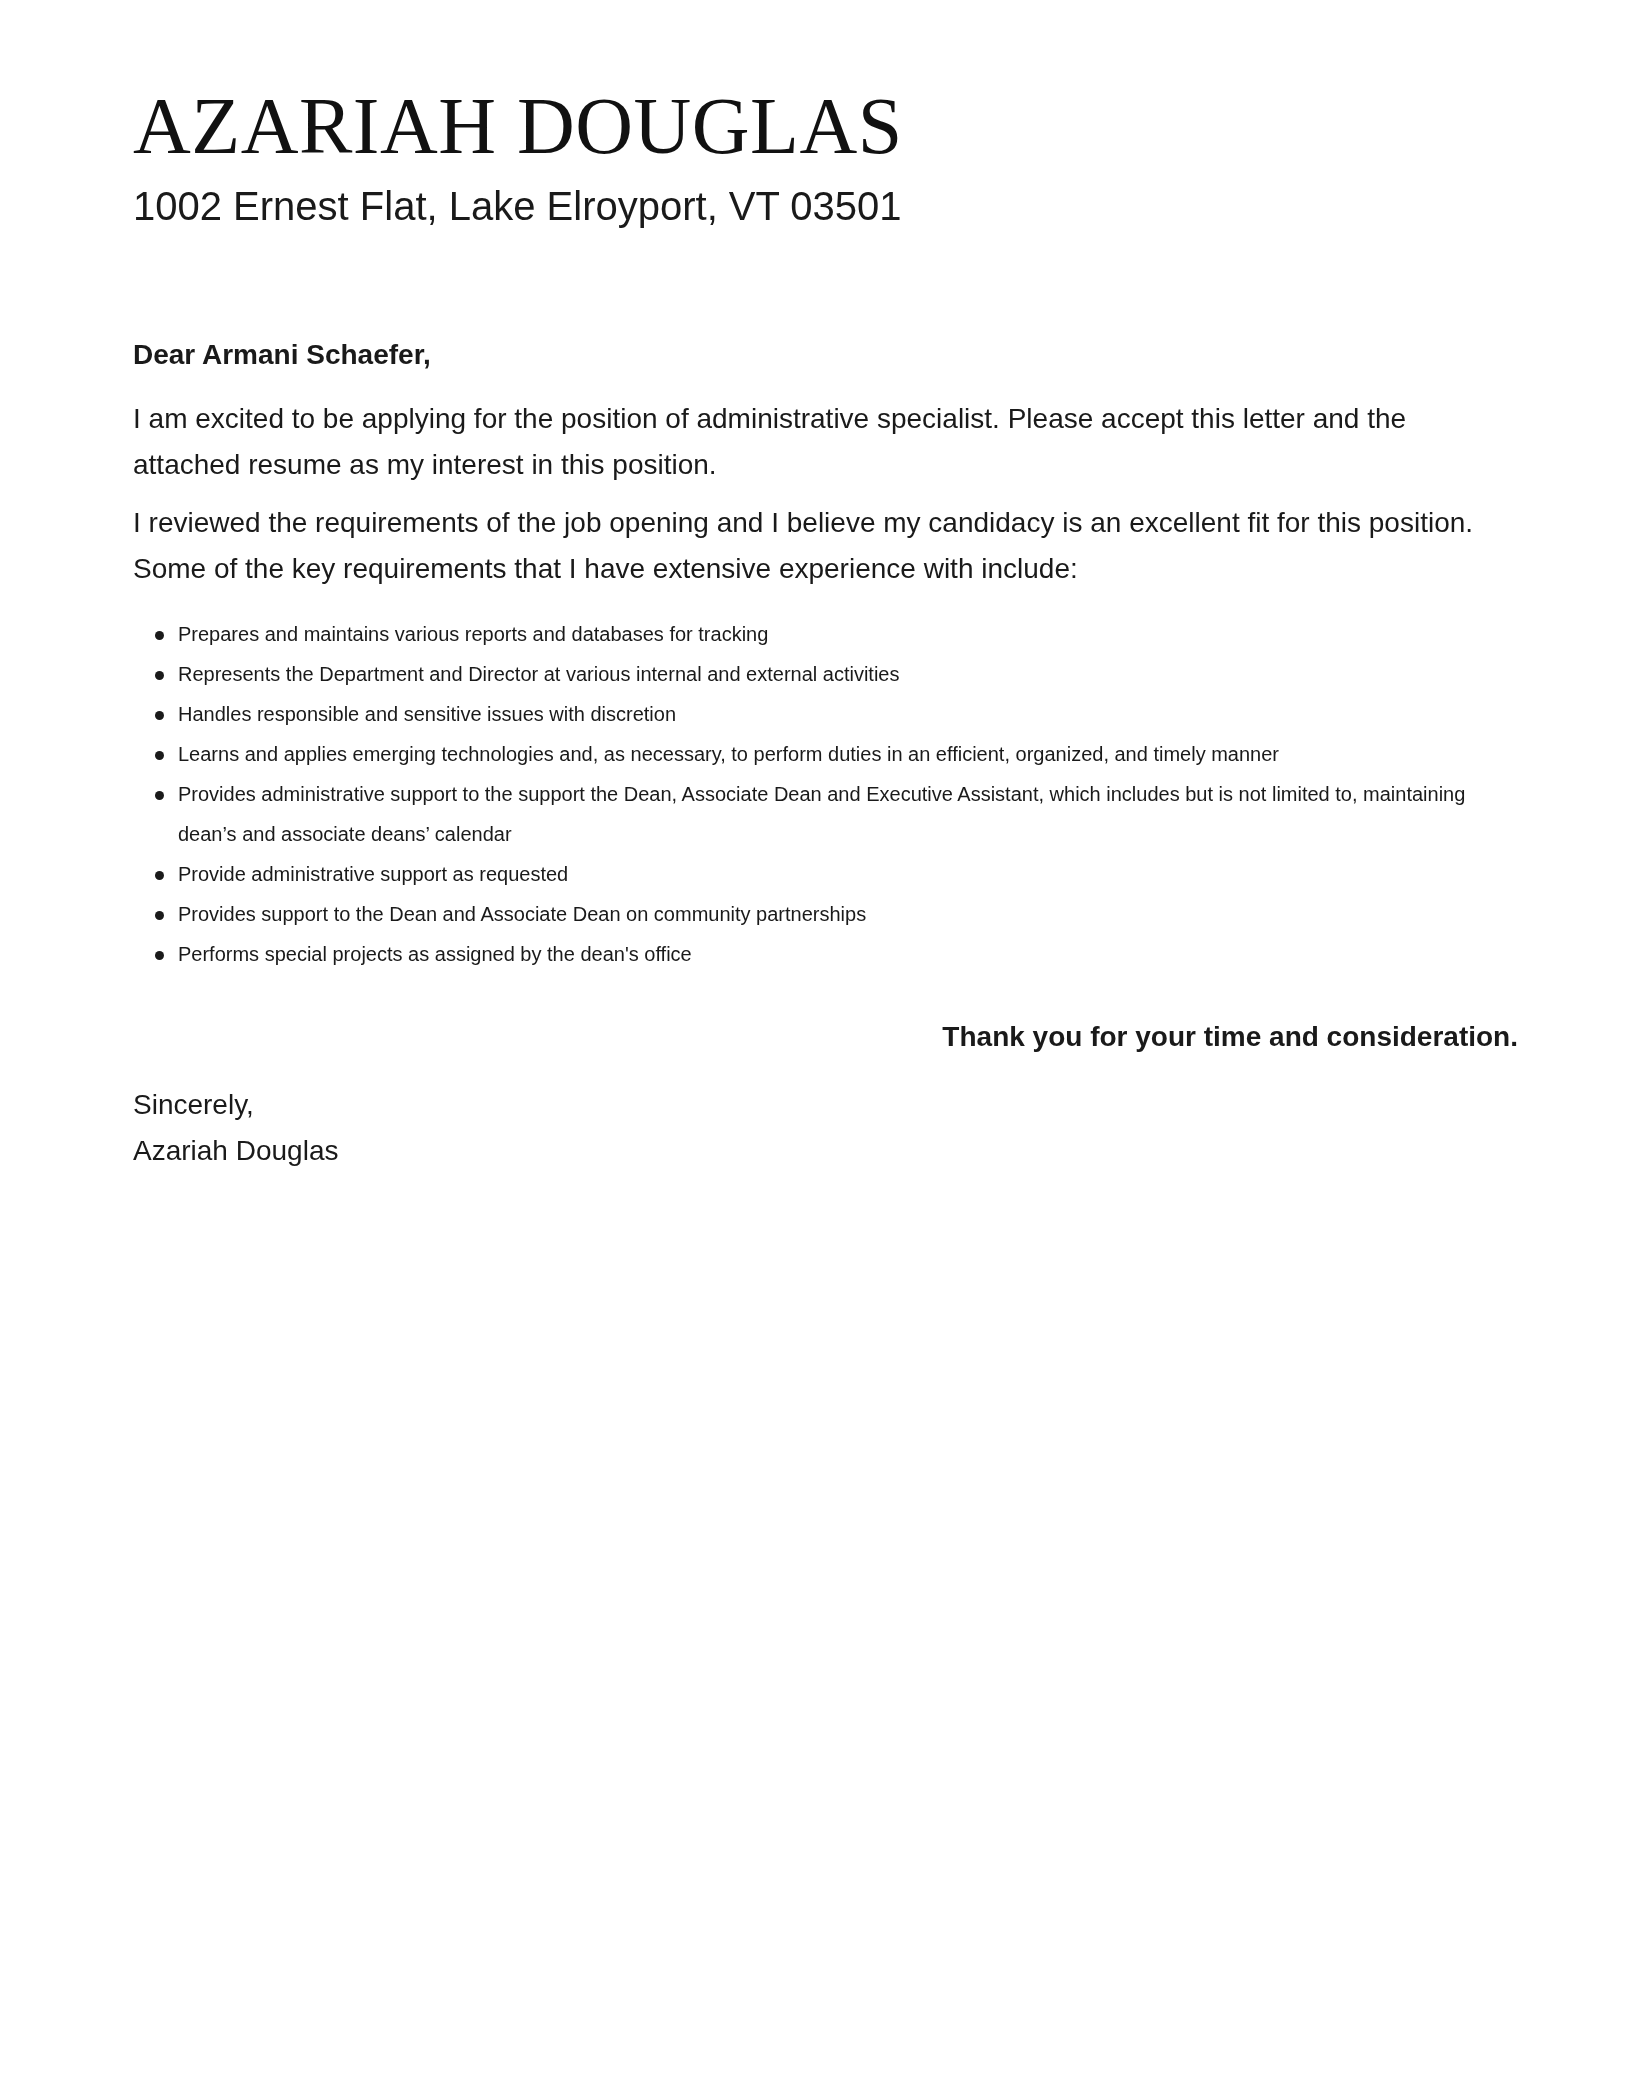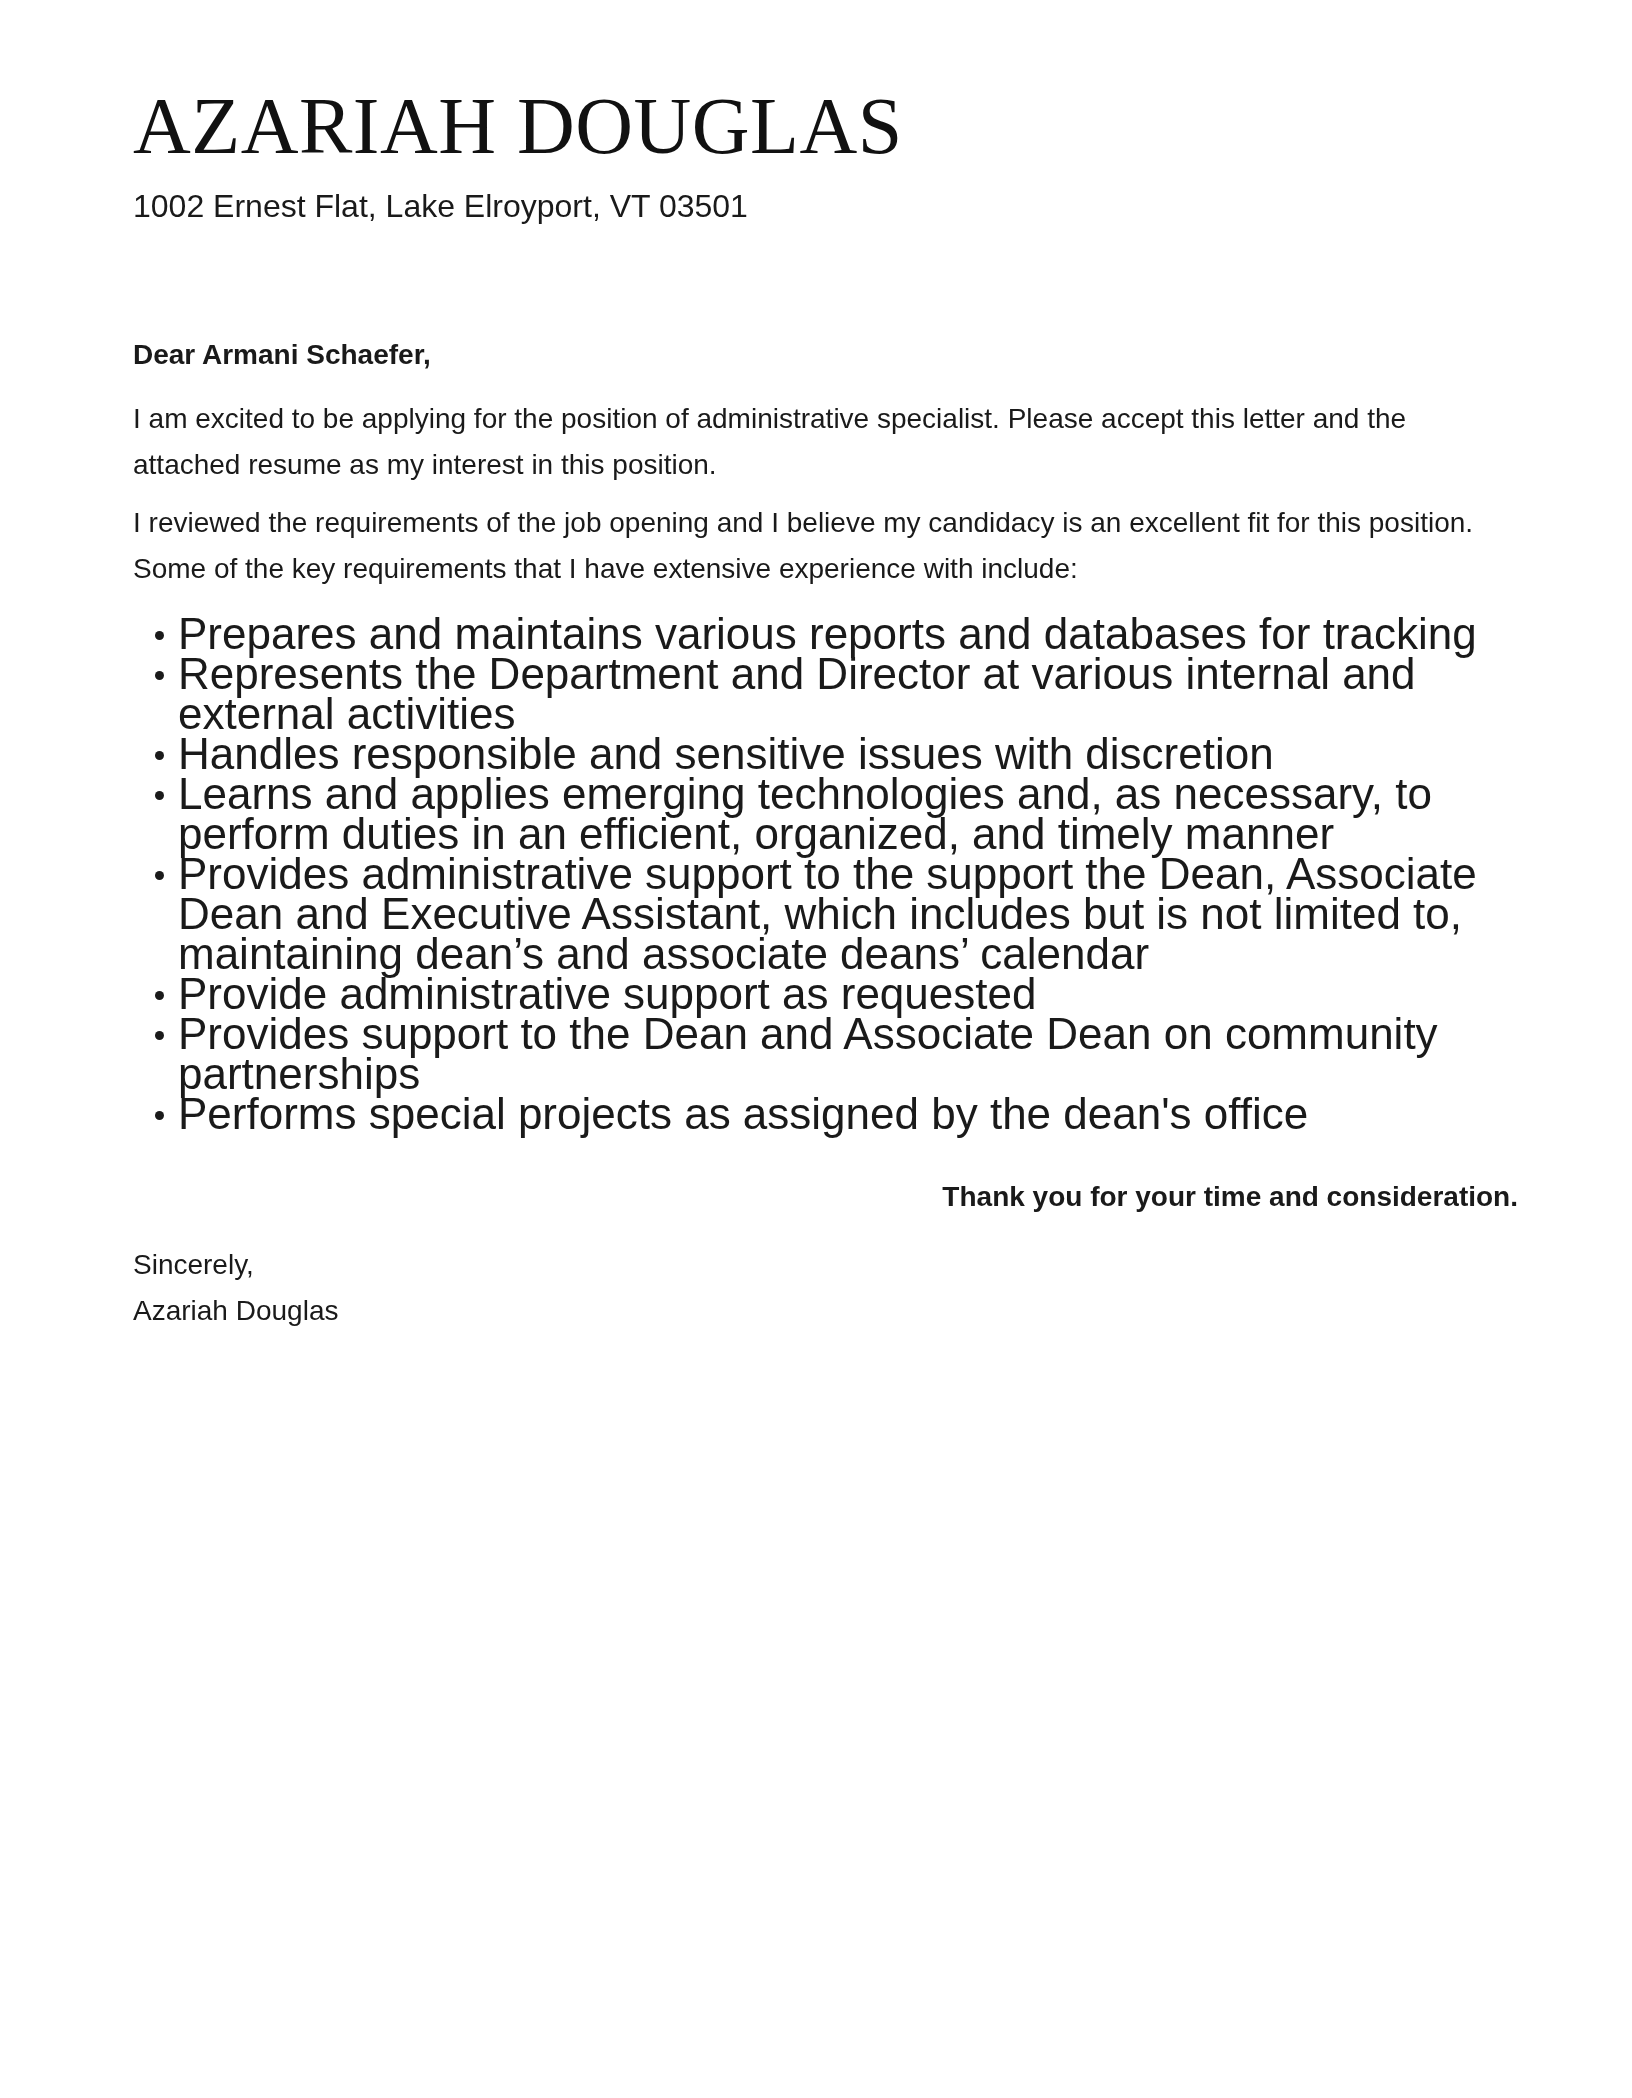--- a/index.html
+++ b/index.html
@@ -26,42 +26,42 @@
     font-family: "Liberation Serif", serif;
     font-weight: 400;
     font-size: 80px;
     line-height: 92px;
     letter-spacing: 0.5px;
     color: #111111;
     white-space: nowrap;
   }
   .sender-address {
     margin-top: 14px;
-    font-size: 32px;
+    font-size: 40px;
     line-height: 40px;
     font-weight: 400;
   }
   p {
     margin: 0;
     font-size: 28px;
     line-height: 46px;
     font-weight: 400;
   }
   .greeting {
     margin-top: 106px;
     font-weight: 600;
   }
   .para-1 { margin-top: 18px; }
   .para-2 { margin-top: 16px; }
   .para-3 { margin-top: 12px; }
   ul.requirements {
     list-style: none;
     margin: 22px 0 0 0;
     padding: 0;
-    font-size: 44px;
+    font-size: 20px;
     line-height: 40px;
   }
   ul.requirements li {
     position: relative;
     padding-left: 45px;
   }
   ul.requirements li::before {
     content: "";
     position: absolute;
     left: 22px;

